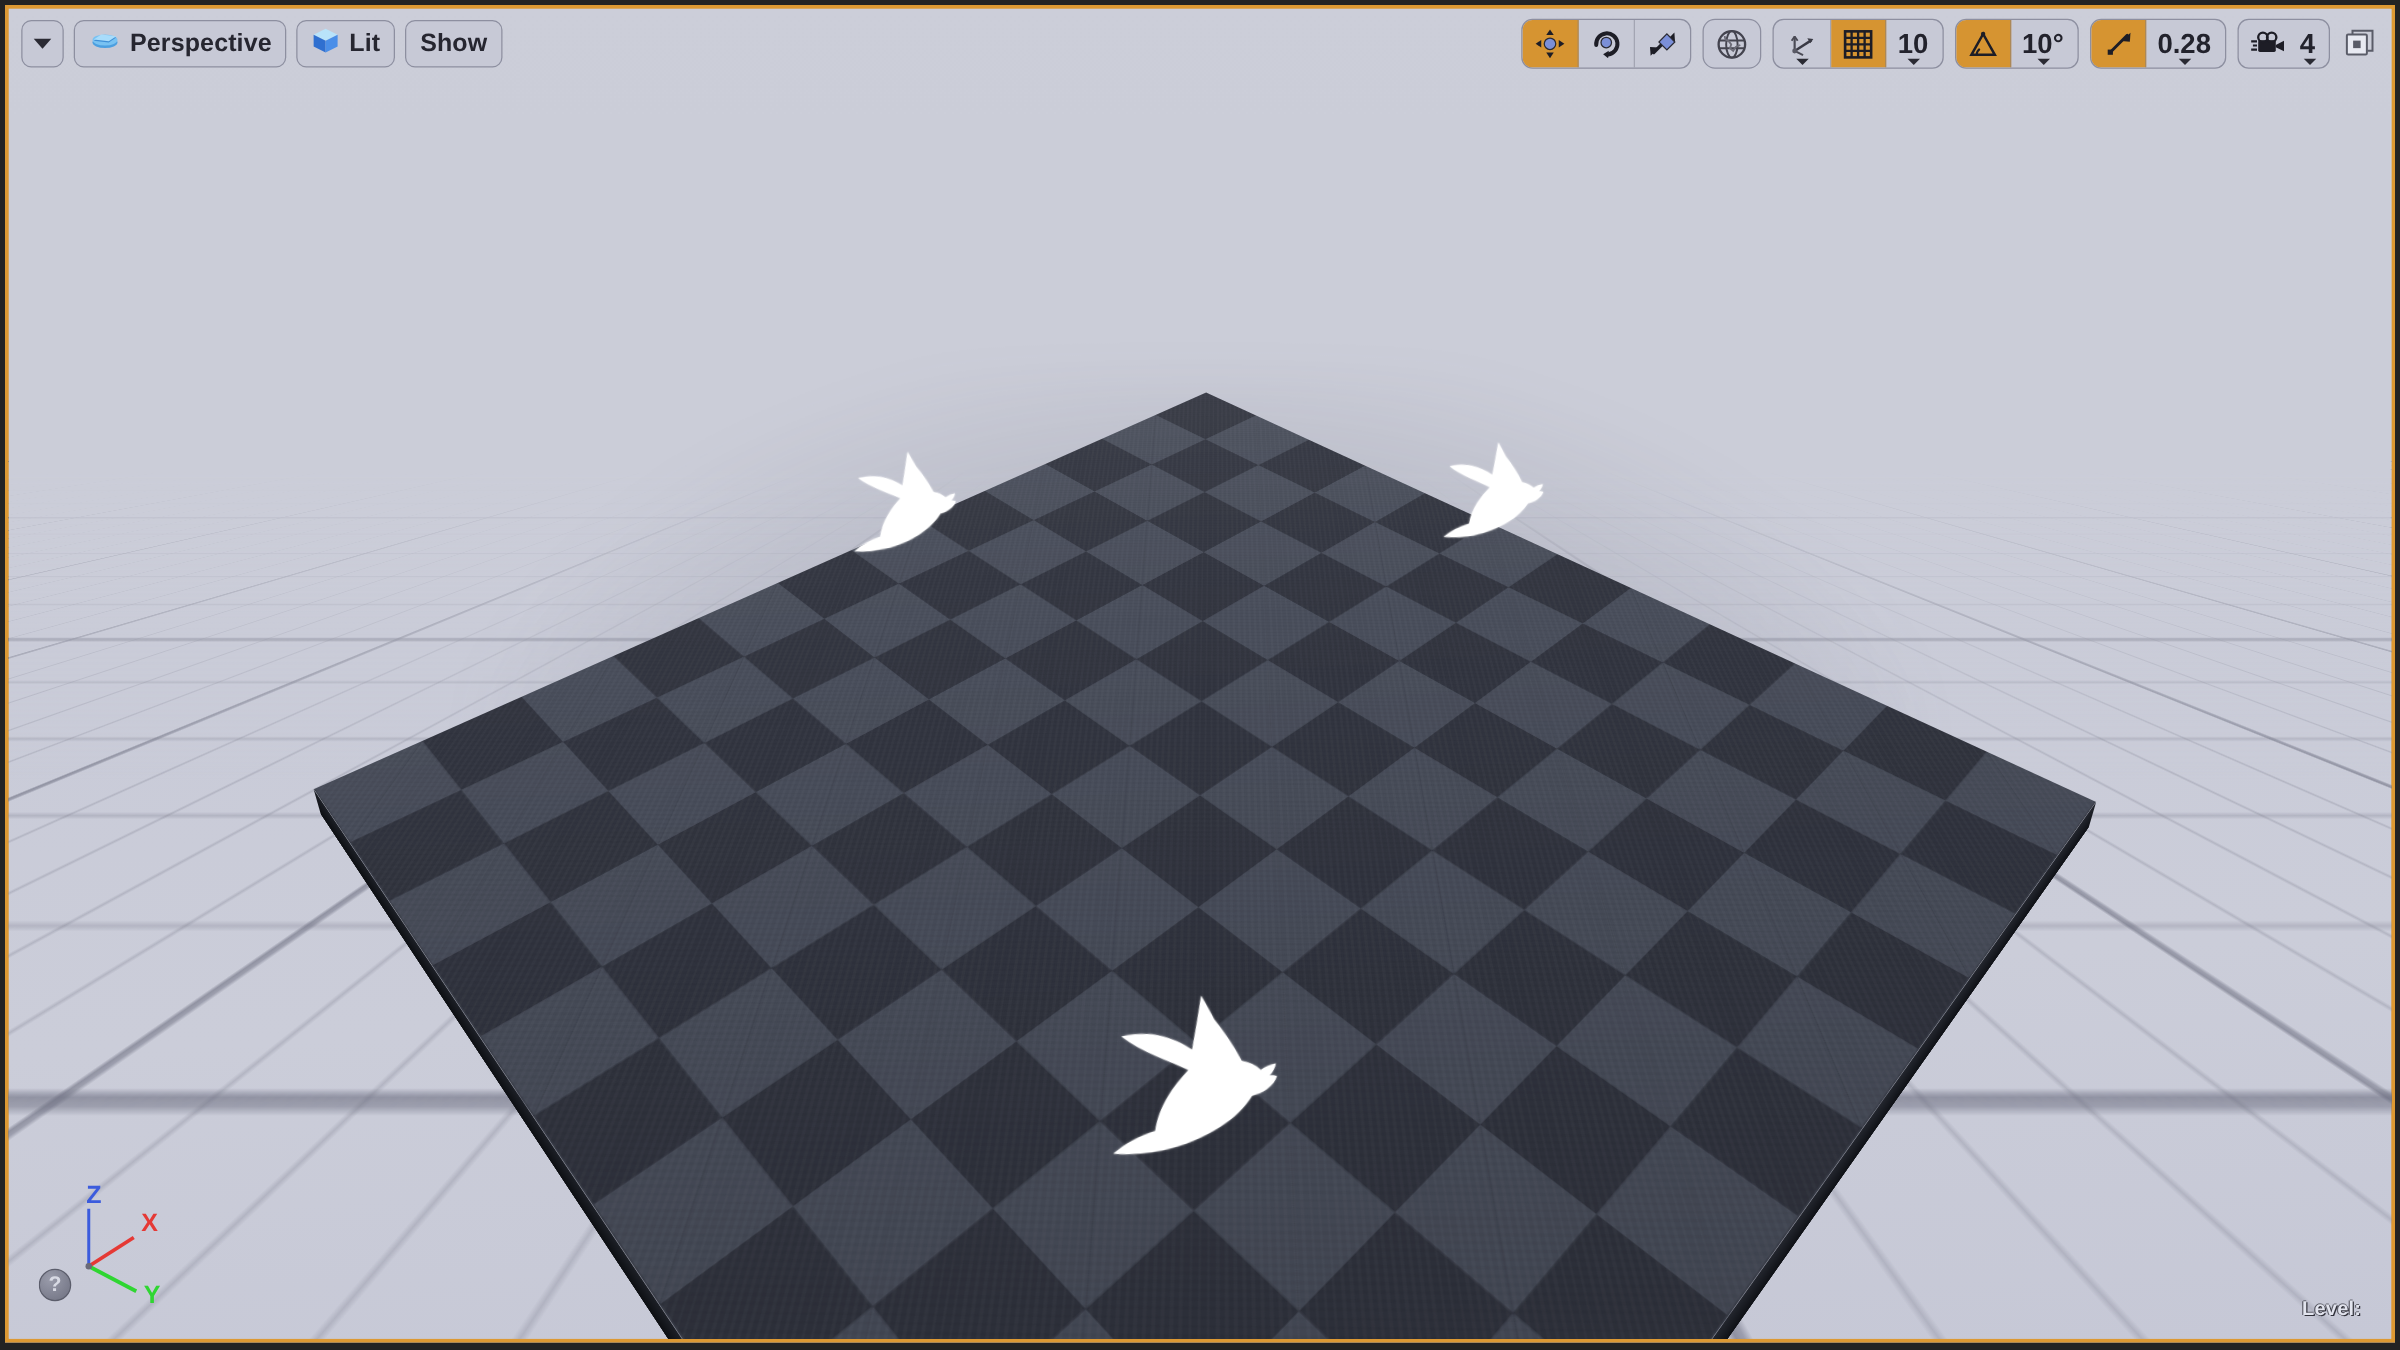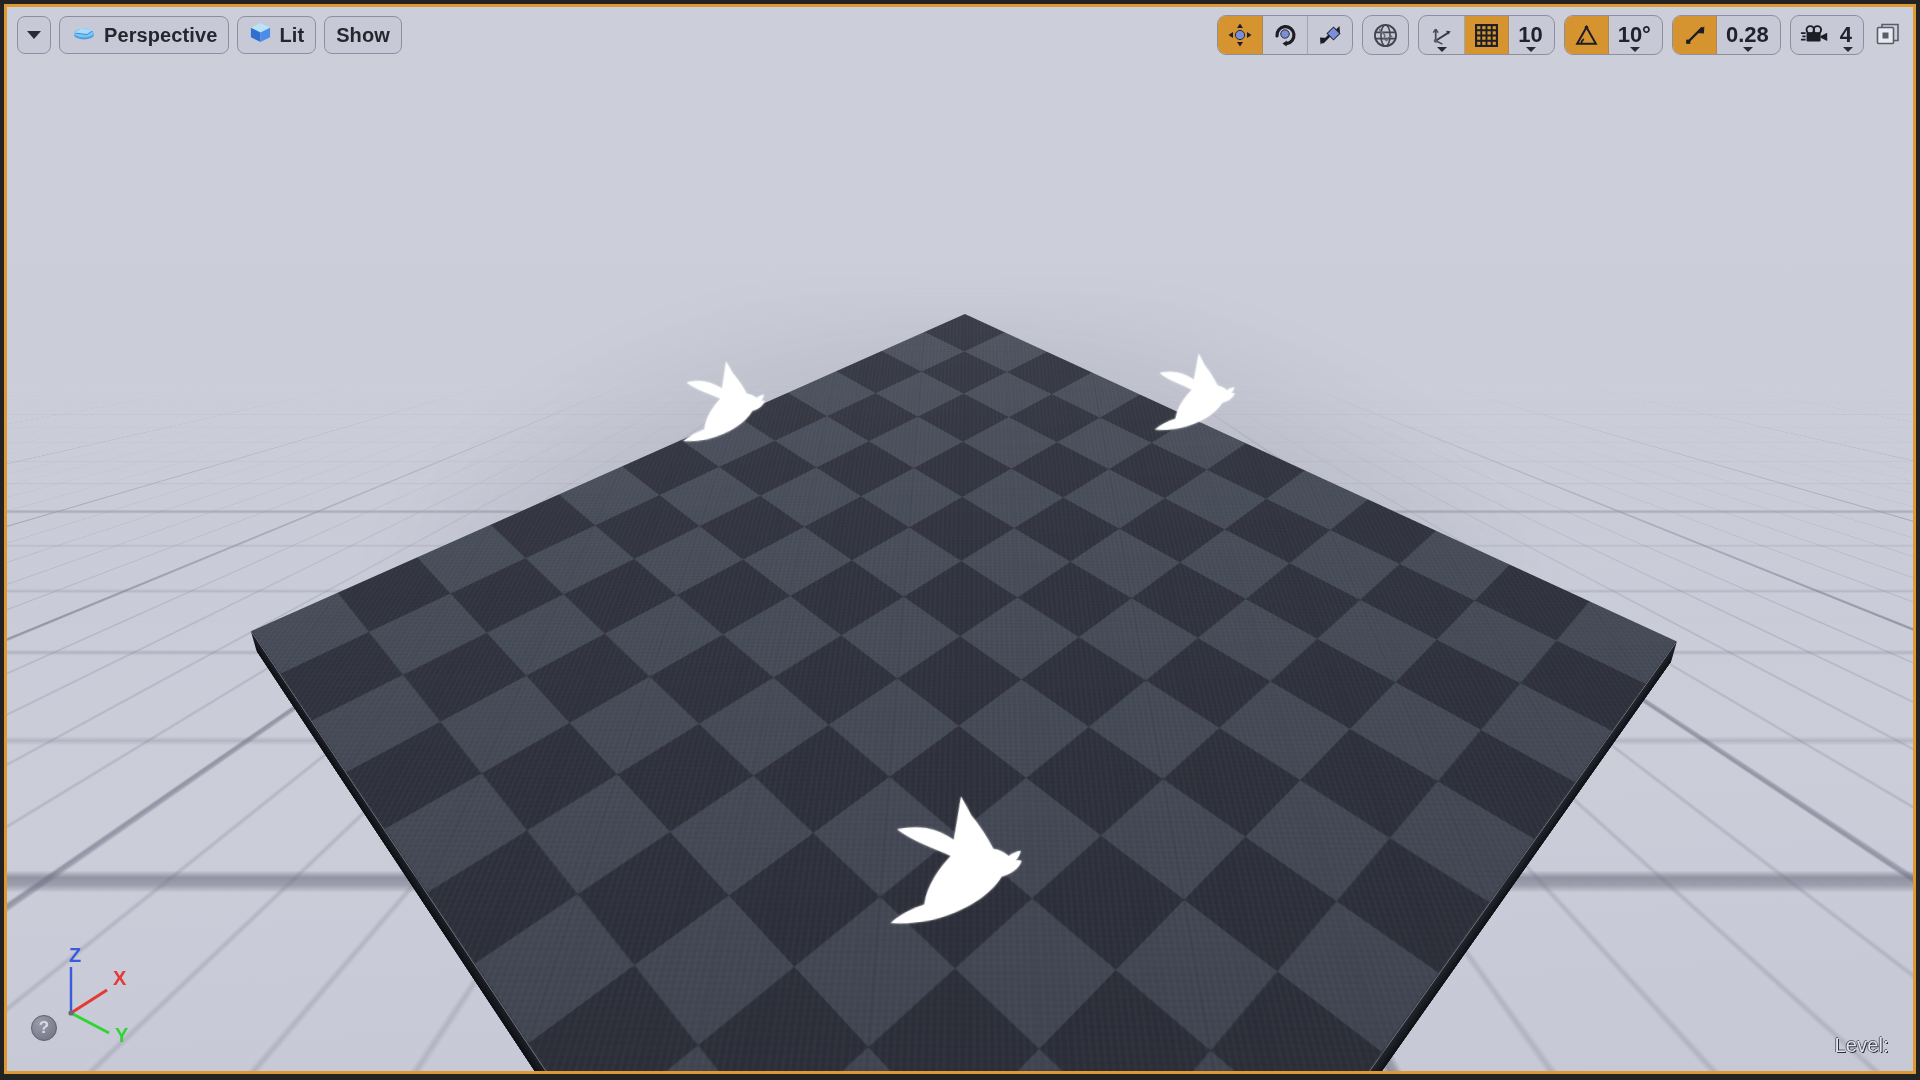--- a/index.html
+++ b/index.html
@@ -177,21 +177,21 @@
   #help-icon{
     position:absolute; left:24px; bottom:30px; width:26px; height:26px; z-index:31;
     border-radius:50%;
     background:radial-gradient(circle at 35% 30%, #9a9cab, #6e7080);
     color:#d8dae4; font-size:17px; font-weight:bold;
     display:flex; align-items:center; justify-content:center;
     cursor:pointer; border:1px solid #5b5d6b;
   }
   #level-status{
     position:absolute; right:24px; bottom:14px; z-index:30;
-    font-size:20px; font-weight:normal; letter-spacing:.2px;
+    font-size:16px; font-weight:bold; letter-spacing:.2px;
     display:flex; align-items:baseline; gap:10px;
     text-shadow:1px 1px 0 rgba(20,20,28,.85), -1px 0 0 rgba(20,20,28,.55), 0 -1px 0 rgba(20,20,28,.55);
     pointer-events:none;
   }
   #level-status .lbl{ color:#e2e4ee; }
   #level-status .val{ color:#6fe8e8; }
 </style>
 </head>
 <body>
 

